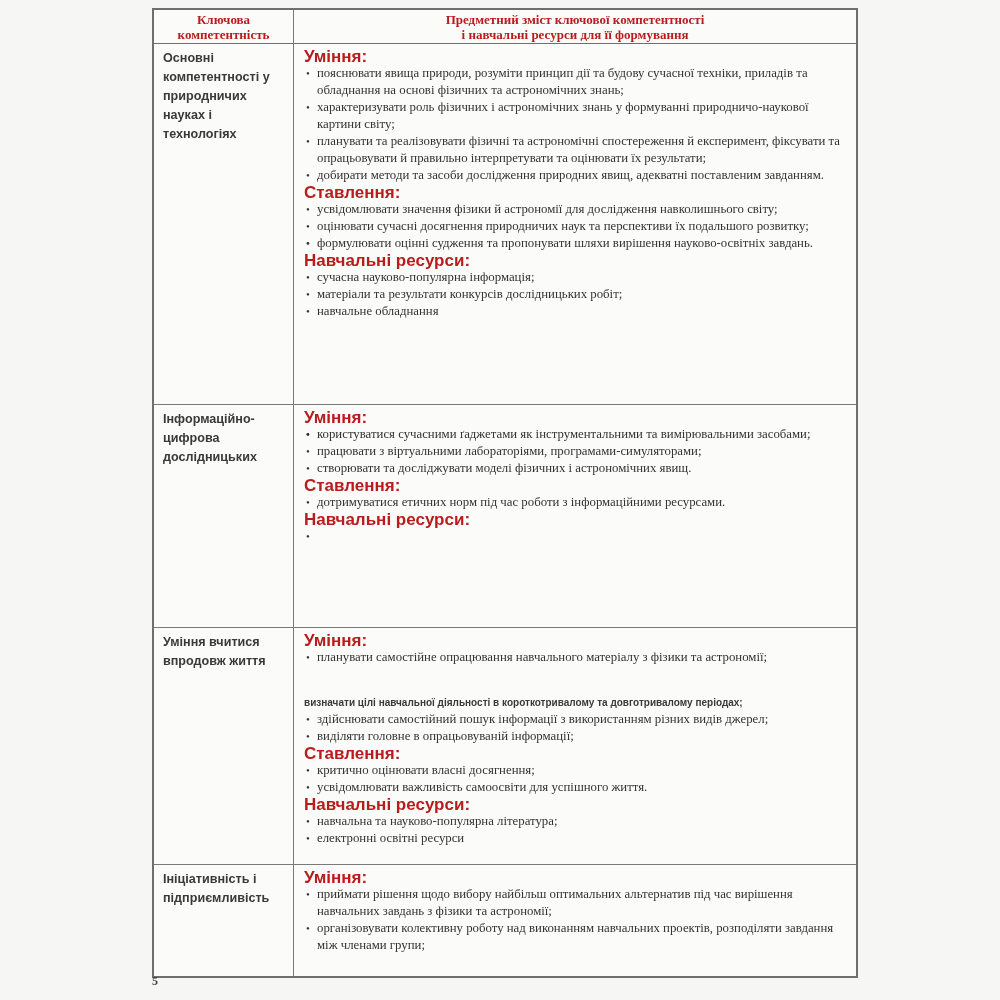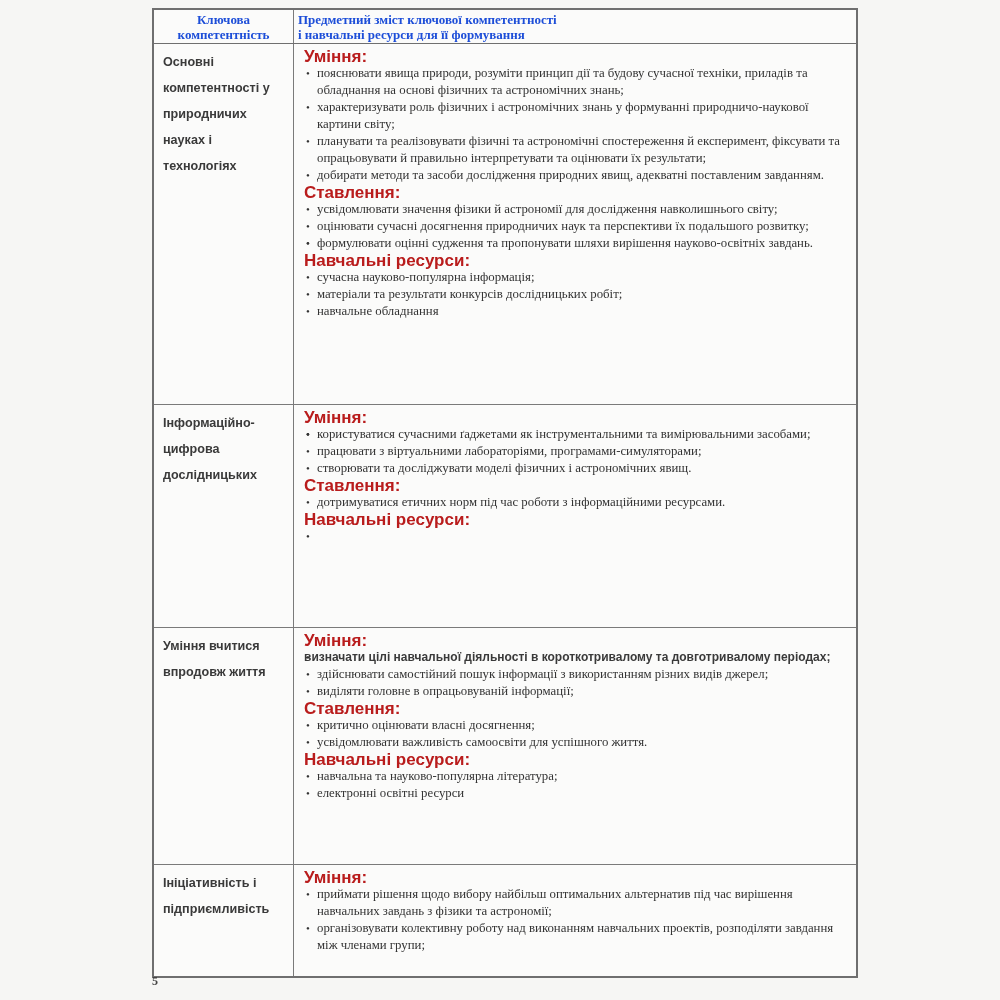--- a/index.html
+++ b/index.html
@@ -23,74 +23,75 @@
   .t-row { display: flex; width: 100%; overflow: hidden; }
   .t-row + .t-row { border-top: 1.5px solid #7a7a7a; }
 
   .cell-left {
     width: 140px; min-width: 140px;
     border-right: 1.5px solid #7a7a7a;
     padding: 5px 8px 4px 9px;
     font-family: "Liberation Sans", sans-serif;
     font-weight: bold;
     font-size: 12.6px;
-    line-height: 26px;
+    line-height: 19px;
     color: #3a3a3a;
     overflow: hidden;
   }
   .cell-right {
     flex: 1;
     padding: 4px 12px 4px 10px;
     font-size: 12.8px;
     line-height: 17px;
     overflow: hidden;
   }
 
   .header-row .h-left {
     width: 140px; min-width: 140px;
     border-right: 1.5px solid #7a7a7a;
     display: flex; align-items: center; justify-content: center;
     text-align: center;
     padding: 3px 4px;
   }
   .header-row .h-right {
     flex: 1;
-    display: flex; flex-direction: column; align-items: flex-start; justify-content: center;
+    display: flex; flex-direction: column; align-items: center; justify-content: center;
     text-align: center;
     padding: 3px 4px;
   }
   .header-row {
     height: 34px;
     border-bottom: 1.5px solid #6f6f6f;
     font-weight: bold;
     font-size: 13px;
     line-height: 15px;
-    color: #1d4ed8;
+    color: #b91c1c;
   }
 
   .section-title {
     font-family: "Liberation Sans", sans-serif;
     font-weight: bold;
     font-size: 17px;
     color: #b91c1c;
   }
   .bullet-item {
     position: relative;
     padding-left: 13px;
   }
   .bullet-item .bullet {
     position: absolute;
     left: 2px; top: 0;
     font-size: 11px;
   }
   .plain-bold-item {
     font-family: "Liberation Sans", sans-serif;
     font-weight: bold;
-    font-size: 12px;
+    font-size: 10px;
     color: #3a3a3a;
+    margin-top: 28px;
   }
 
   .page-number {
     position: absolute;
     left: 152px; top: 974px;
     font-family: "Liberation Serif", serif;
     font-weight: bold;
     font-size: 12px;
     color: #444;
   }
@@ -144,21 +145,21 @@
             <div class="section-title">Ставлення:</div>
             <div class="bullet-item"><span class="bullet">•</span><span>дотримуватися етичних норм під час роботи з інформаційними ресурсами.</span></div>
             <div class="section-title">Навчальні ресурси:</div>
             <div class="bullet-item"><span class="bullet">•</span></div>
           </div>
         </div>
         <div class="t-row" style="height: 237px;">
           <div class="cell-left"><span>Уміння вчитися впродовж життя</span></div>
           <div class="cell-right">
             <div class="section-title">Уміння:</div>
-            <div class="bullet-item"><span class="bullet">•</span></div>
+            <div class="bullet-item"><span class="bullet">•</span><span>планувати самостійне опрацювання навчального матеріалу з фізики та астрономії;</span></div>
             <div class="plain-bold-item">визначати цілі навчальної діяльності в короткотривалому та довготривалому періодах;</div>
             <div class="bullet-item"><span class="bullet">•</span><span>здійснювати самостійний пошук інформації з використанням різних видів джерел;</span></div>
             <div class="bullet-item"><span class="bullet">•</span><span>виділяти головне в опрацьовуваній інформації;</span></div>
             <div class="section-title">Ставлення:</div>
             <div class="bullet-item"><span class="bullet">•</span><span>критично оцінювати власні досягнення;</span></div>
             <div class="bullet-item"><span class="bullet">•</span><span>усвідомлювати важливість самоосвіти для успішного життя.</span></div>
             <div class="section-title">Навчальні ресурси:</div>
             <div class="bullet-item"><span class="bullet">•</span><span>навчальна та науково-популярна література;</span></div>
             <div class="bullet-item"><span class="bullet">•</span><span>електронні освітні ресурси</span></div>
           </div>

